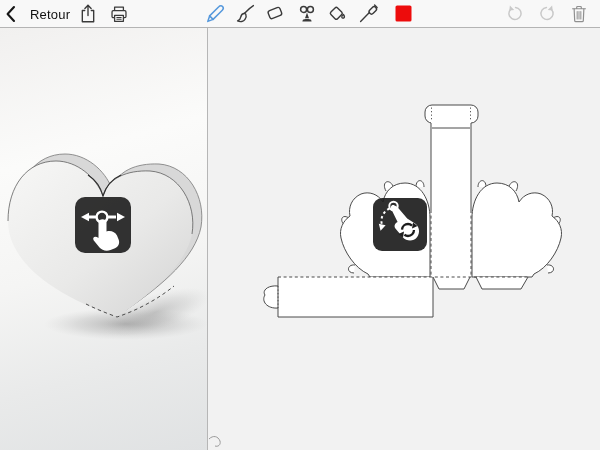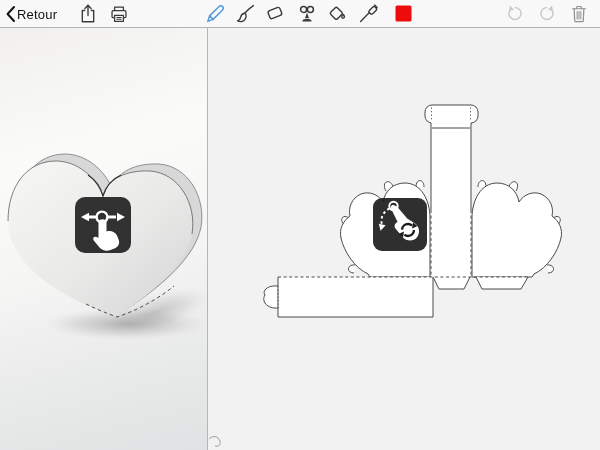--- a/index.html
+++ b/index.html
@@ -2,21 +2,21 @@
 <html><head>
 <meta charset="utf-8">
 <style>
   html,body{margin:0;padding:0;background:#ffffff;}
   .stage{position:relative;width:600px;height:450px;overflow:hidden;
          font-family:"Liberation Sans",sans-serif;background:#ffffff;}
   
   .toolbar{position:absolute;left:0;top:0;width:600px;height:27px;
            background:#f8f8f8;border-bottom:1px solid #b4b4b4;z-index:30;}
   .tb-abs{position:absolute;top:2px;height:24px;display:flex;align-items:center;justify-content:center;}
-  .back-btn{left:4px;gap:0;cursor:pointer;}
+  .back-btn{left:4px;gap:13px;cursor:pointer;}
   .back-label{font-size:13px;color:#111;letter-spacing:.2px;}
   .tool-btn{width:26px;}
   .swatch-btn{width:17px;height:17px;top:5px;}
   svg{display:block;}
   
   .left-panel{position:absolute;left:0;top:28px;width:207px;height:422px;
       background:linear-gradient(165deg,#f1f0ef 0%,#fbfbfa 30%,#f5f5f4 55%,#e9eaea 78%,#e0e2e3 100%);}
   .panel-divider{position:absolute;left:207px;top:28px;width:1px;height:422px;background:#b6b6b6;z-index:20;}
   .right-panel{position:absolute;left:208px;top:28px;width:392px;height:422px;background:#f2f2f2;}
   .fill-svg{position:absolute;left:0;top:0;}

